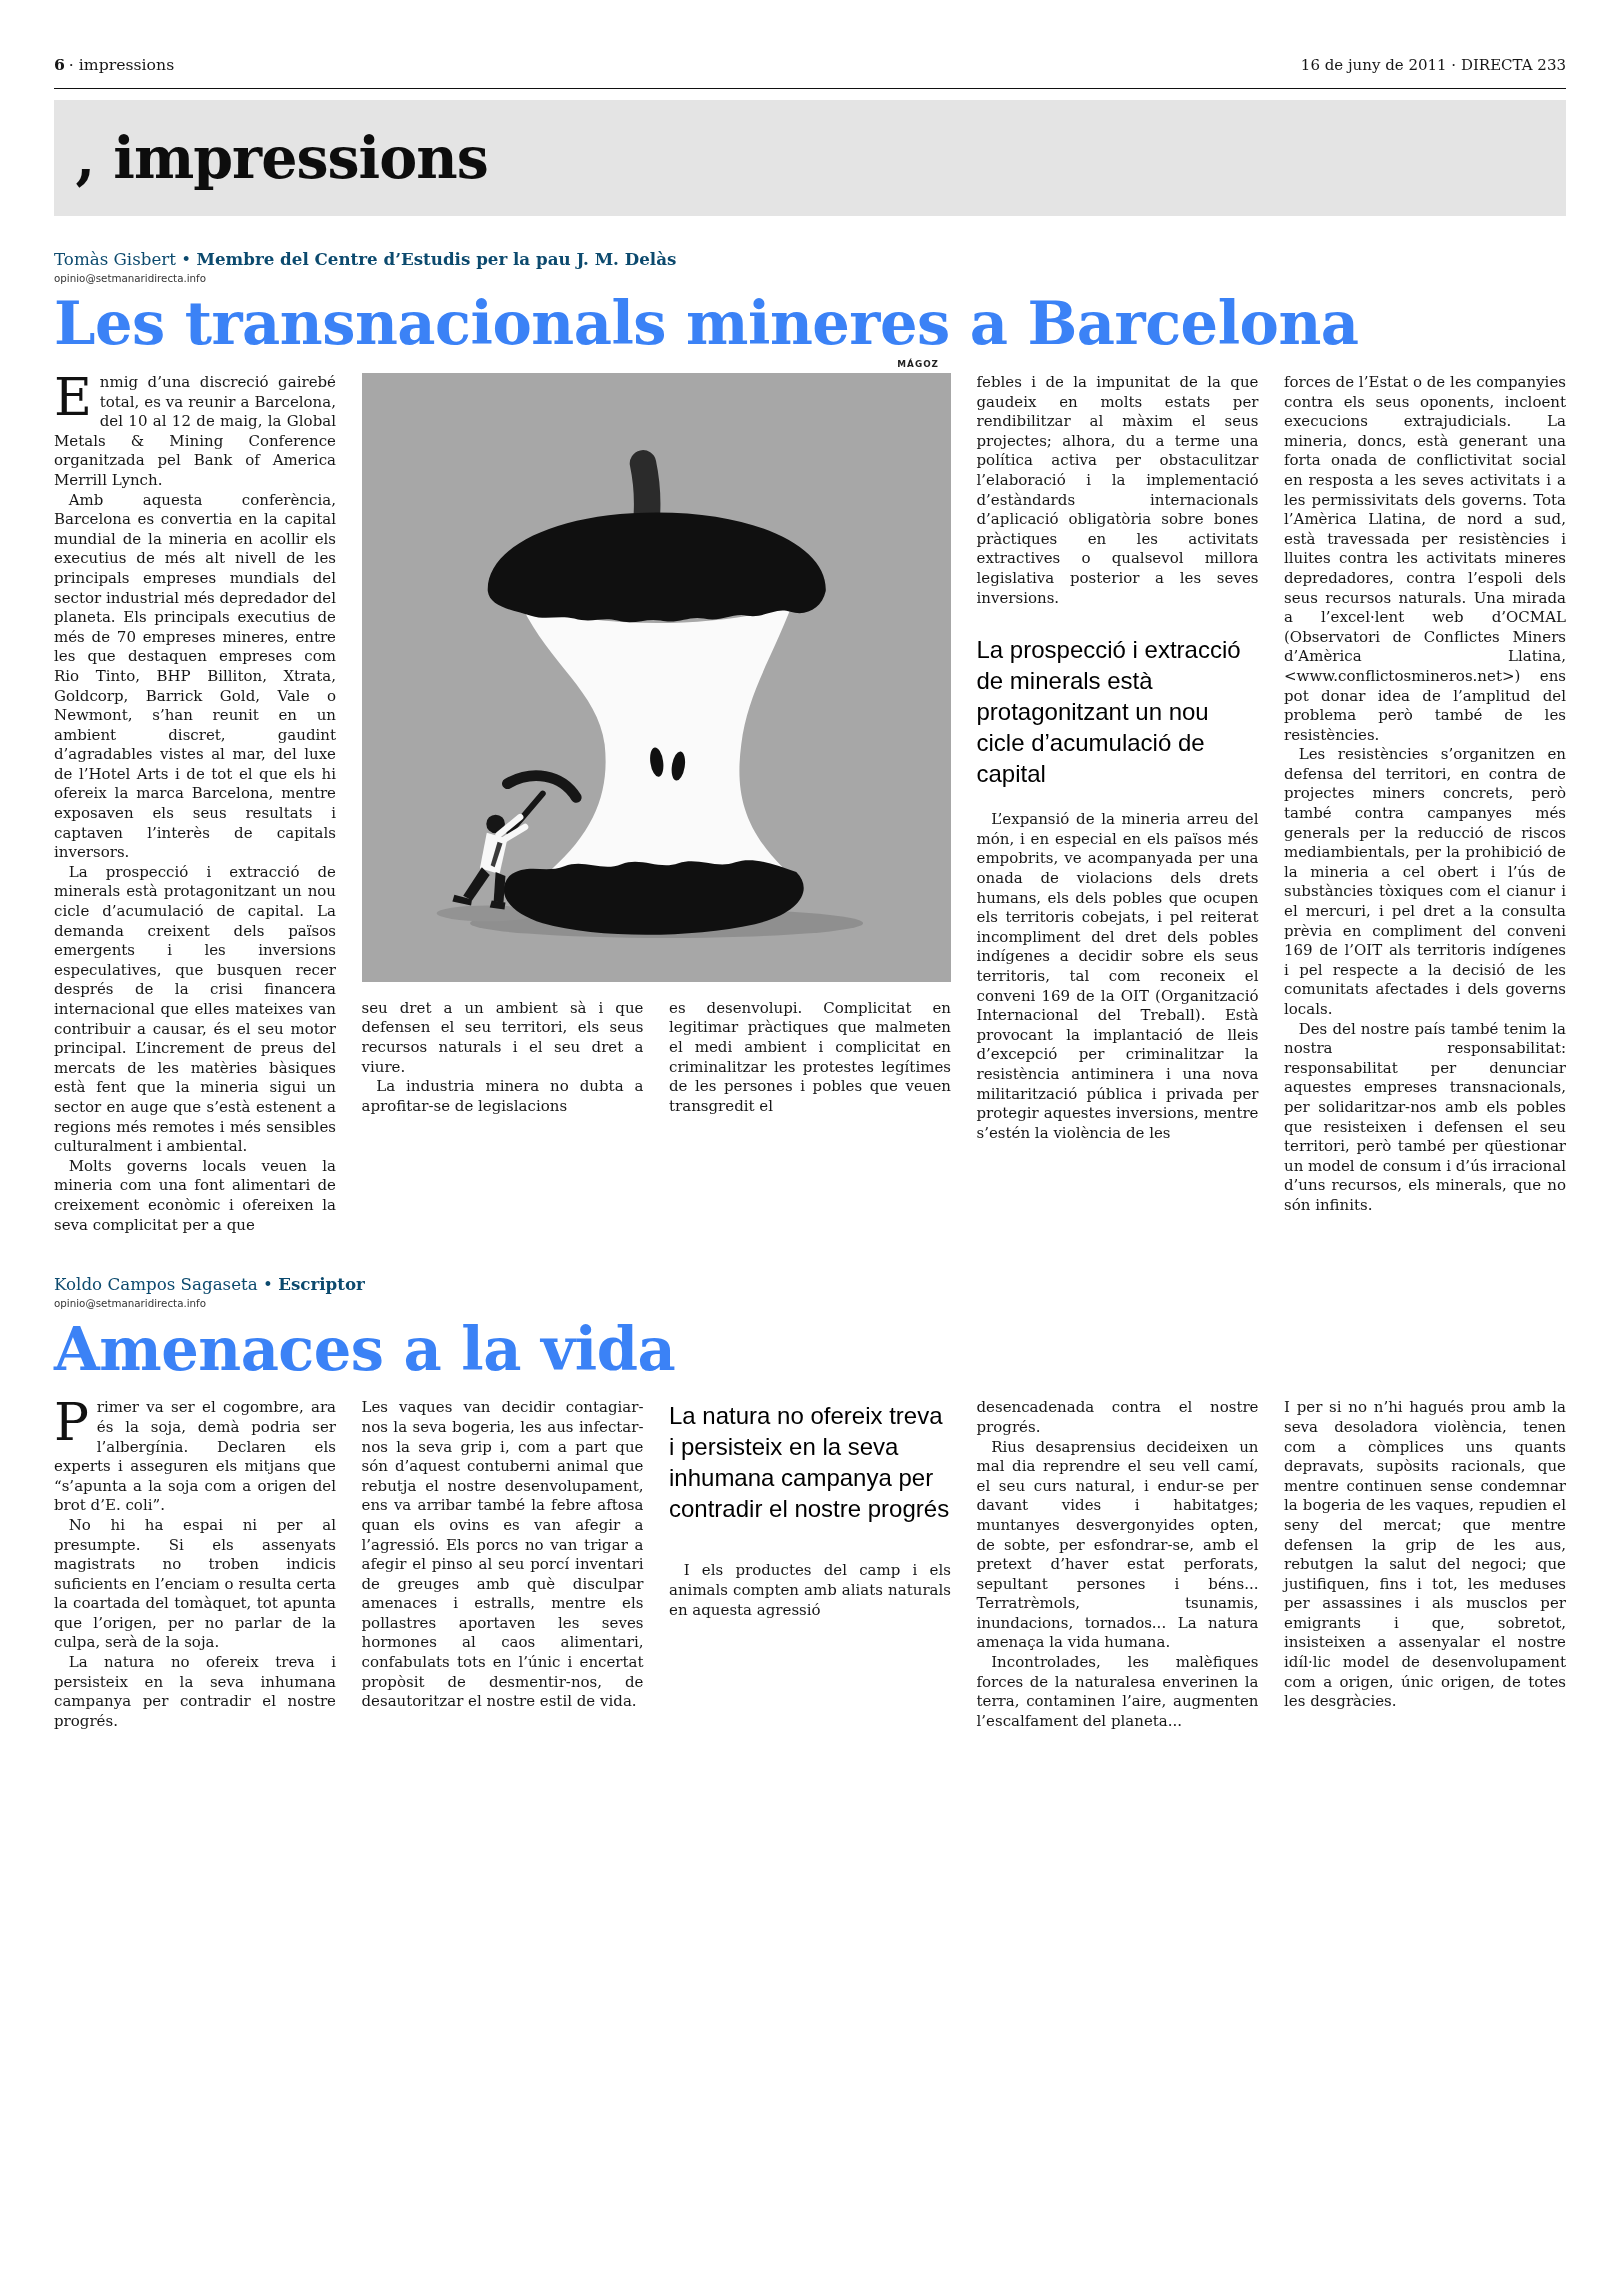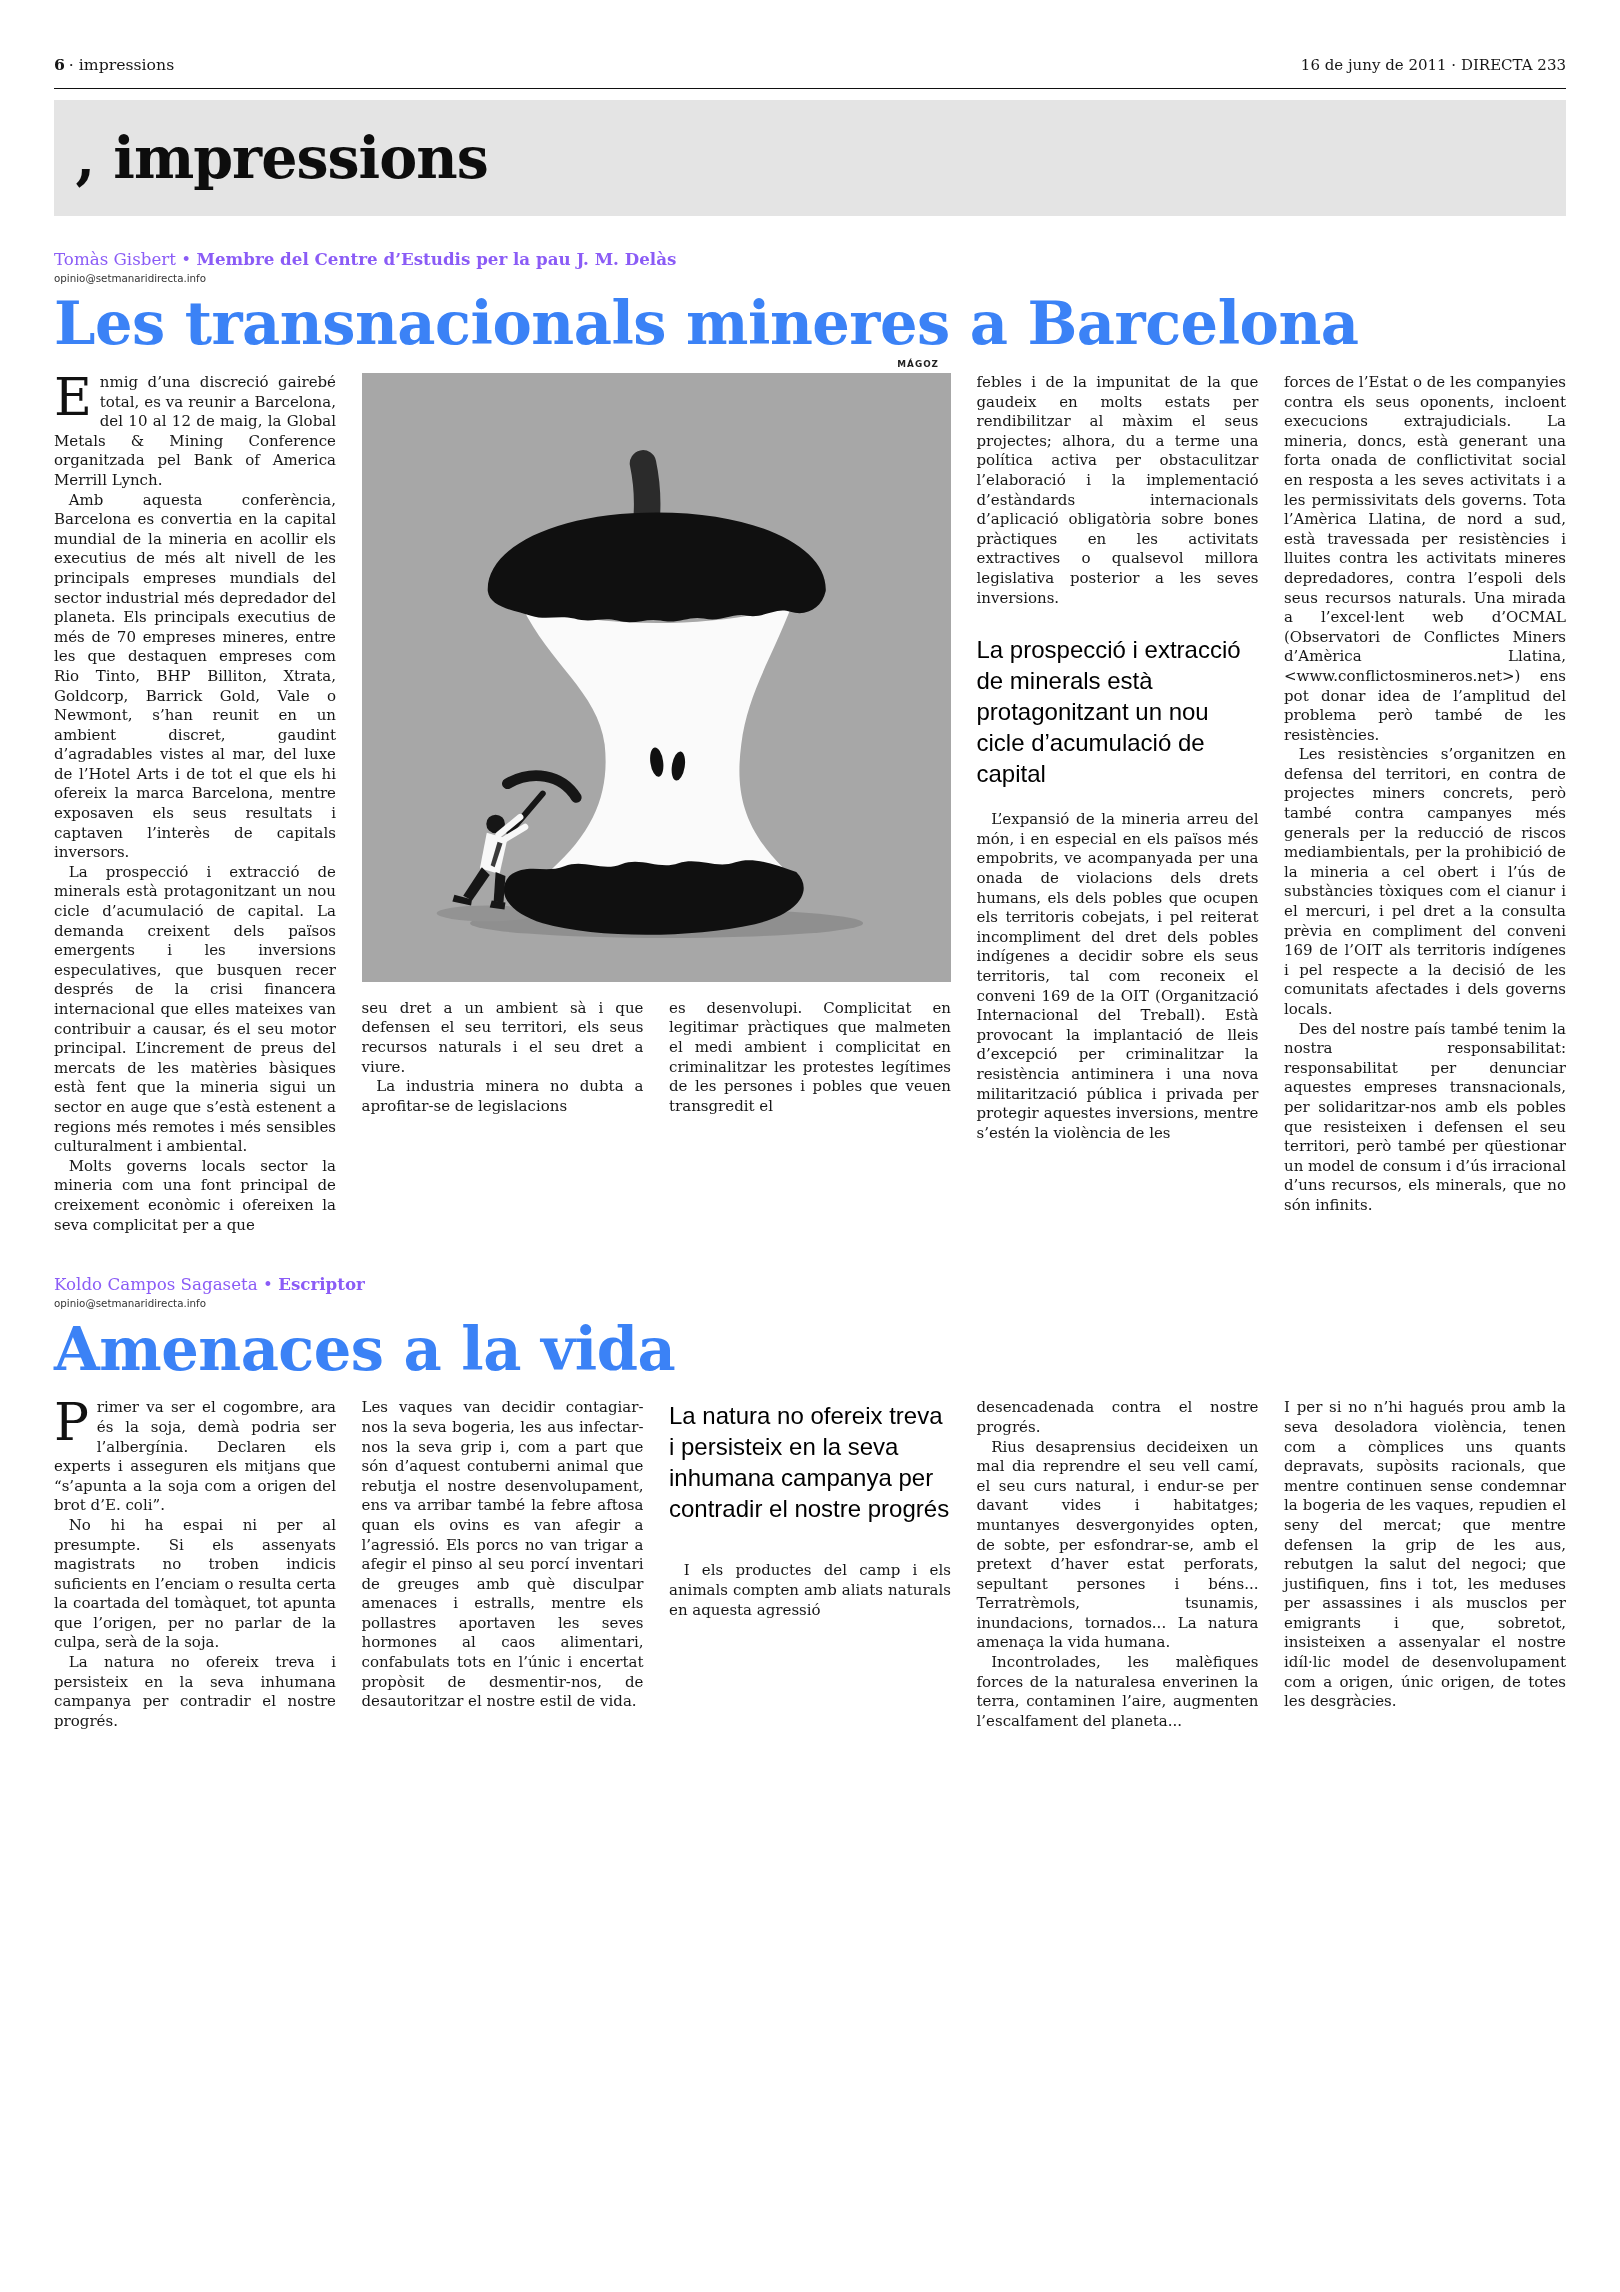--- a/index.html
+++ b/index.html
@@ -16,21 +16,21 @@
   .topbar-left span { margin-right:3.9px; }
   .topbar-right { font-size:15px; }
 
   
   .banner { margin-top:10.8px; height:116px; background:#e4e4e4; display:flex; align-items:center; }
   .banner-text { font-family:"DejaVu Serif",serif; font-weight:bold; font-size:57px;
     letter-spacing:-1px; padding-left:21.6px; color:#0d0d0d; }
 
   
   .byline-block { margin-top:33px; }
-  .byline { font-size:16.7px; color:#8b5cf6; }
+  .byline { font-size:16.7px; color:#0c4a6e; }
   .byline .role { font-weight:bold; }
   .email { font-family:"DejaVu Sans","Liberation Sans",sans-serif; font-size:10.3px; color:#333; margin-top:2.9px; }
 
   h1.headline { font-family:"DejaVu Serif",serif; font-weight:bold; font-size:59px;
     line-height:1.05; letter-spacing:-0.5px; color:#3b82f6; margin-top:9.8px; }
 
   
   .body5 { margin-top:17.6px; display:grid; grid-template-columns:repeat(5,1fr); column-gap:25.5px; }
   .col { font-size:15px; line-height:19.6px; text-align:justify; }
   .col p { text-indent:14.7px; margin:0; }
@@ -80,21 +80,21 @@
     </div>
 
     <h1 class="headline">Les transnacionals mineres a Barcelona</h1>
 
     <div class="body5">
 
       <div class="col">
         <p class="first"><span class="dropcap">E</span><span>nmig d’una discreció gairebé total, es va reunir a Barcelona, del 10 al 12 de maig, la Global Metals &amp; Mining Conference organitzada pel Bank of America Merrill Lynch.</span></p>
         <p>Amb aquesta conferència, Barcelona es convertia en la capital mundial de la mineria en acollir els executius de més alt nivell de les principals empreses mundials del sector industrial més depredador del planeta. Els principals executius de més de 70 empreses mineres, entre les que destaquen empreses com Rio Tinto, BHP Billiton, Xtrata, Goldcorp, Barrick Gold, Vale o Newmont, s’han reunit en un ambient discret, gaudint d’agradables vistes al mar, del luxe de l’Hotel Arts i de tot el que els hi ofereix la marca Barcelona, mentre exposaven els seus resultats i captaven l’interès de capitals inversors.</p>
         <p>La prospecció i extracció de minerals està protagonitzant un nou cicle d’acumulació de capital. La demanda creixent dels països emergents i les inversions especulatives, que busquen recer després de la crisi financera internacional que elles mateixes van contribuir a causar, és el seu motor principal. L’increment de preus del mercats de les matèries bàsiques està fent que la mineria sigui un sector en auge que s’està estenent a regions més remotes i més sensibles culturalment i ambiental.</p>
-        <p>Molts governs locals sector la mineria com una font principal de creixement econòmic i ofereixen la seva complicitat per a que</p>
+        <p>Molts governs locals veuen la mineria com una font alimentari de creixement econòmic i ofereixen la seva complicitat per a que</p>
       </div>
 
       <div class="mid">
         <div class="figure-wrap">
           <div class="credit">MÁGOZ</div>
           <svg viewBox="0 0 600 620" aria-hidden="true">
             <rect x="0" y="0" width="600" height="620" fill="#a7a7a7"></rect>
             <ellipse cx="310" cy="560" rx="200" ry="15" fill="#8f8f8f"></ellipse>
             <ellipse cx="128" cy="550" rx="52" ry="8" fill="#939393"></ellipse>
 

